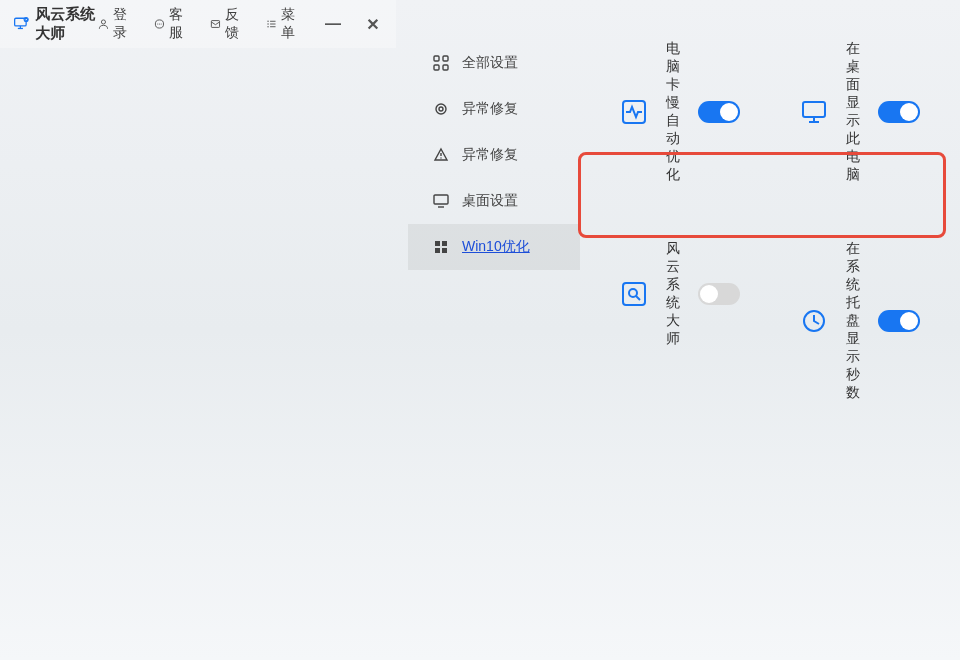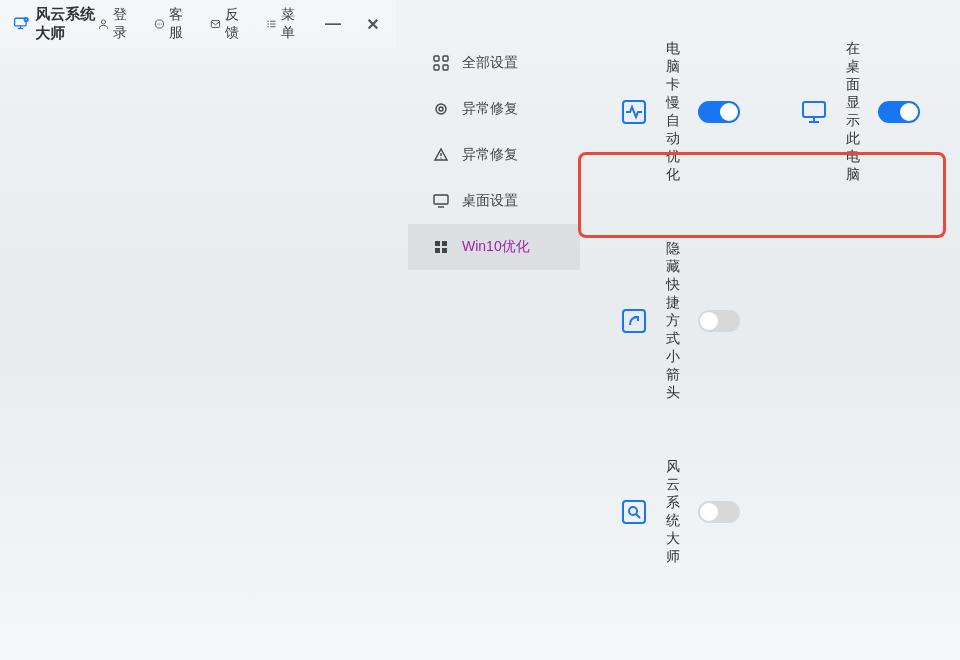--- a/index.html
+++ b/index.html
@@ -36,21 +36,21 @@
       width: 172px;
       padding-top: 40px;
     }
     .sidebar-item {
       display: flex; align-items: center;
       gap: 12px;
       padding: 14px 24px;
       cursor: pointer;
       color: #444;
     }
-    .sidebar-item.active { background: rgba(0,0,0,0.06); color: #a21caf; }
+    .sidebar-item.active { background: rgba(0,0,0,0.06); color: #1d4ed8; text-decoration: underline; }
     .sidebar-item .sicon { width: 18px; height: 18px; display: flex; align-items: center; justify-content: center; }
     .main {
       flex: 1;
       padding: 40px 40px;
       position: relative;
     }
     .cols {
       display: grid;
       grid-template-columns: 1fr 1fr;
       column-gap: 60px;
@@ -214,32 +214,20 @@
               </span>
             <span class="setting-label">电脑卡慢自动优化</span>
             <div class="toggle on">
                 <div class="knob"></div>
               </div>
           </div>
           <div class="setting-row">
             <span class="setting-icon">
                 <svg width="28" height="28" viewBox="0 0 28 28">
                   <rect x="3" y="3" width="22" height="22" rx="3" fill="none" stroke="#1876f2" stroke-width="2"></rect>
-                  <path d="M 10 18 Q 10 10 18 10 M 14 10 L 18 10 L 18 14" fill="none" stroke="#1876f2" stroke-width="2"></path>
-                </svg>
-              </span>
-            <span class="setting-label">隐藏快捷方式小箭头</span>
-            <div class="toggle off">
-                <div class="knob"></div>
-              </div>
-          </div>
-          <div class="setting-row">
-            <span class="setting-icon">
-                <svg width="28" height="28" viewBox="0 0 28 28">
-                  <rect x="3" y="3" width="22" height="22" rx="3" fill="none" stroke="#1876f2" stroke-width="2"></rect>
                   <circle cx="13" cy="13" r="4" fill="none" stroke="#1876f2" stroke-width="2"></circle>
                   <line x1="16" y1="16" x2="20" y2="20" stroke="#1876f2" stroke-width="2"></line>
                 </svg>
               </span>
             <span class="setting-label">风云系统大师</span>
             <div class="toggle off">
                 <div class="knob"></div>
               </div>
           </div>
         </div>
@@ -250,18 +238,30 @@
                   <rect x="3" y="4" width="22" height="15" rx="2" fill="none" stroke="#1876f2" stroke-width="2"></rect>
                   <line x1="9" y1="24" x2="19" y2="24" stroke="#1876f2" stroke-width="2"></line>
                   <line x1="14" y1="19" x2="14" y2="24" stroke="#1876f2" stroke-width="2"></line>
                 </svg>
               </span>
             <span class="setting-label">在桌面显示此电脑</span>
             <div class="toggle on">
                 <div class="knob"></div>
               </div>
           </div>
+          <div class="setting-row">
+            <span class="setting-icon">
+                <svg width="28" height="28" viewBox="0 0 28 28">
+                  <circle cx="14" cy="14" r="10" fill="none" stroke="#1876f2" stroke-width="2"></circle>
+                  <path d="M 14 8 L 14 14 L 19 17" fill="none" stroke="#1876f2" stroke-width="2"></path>
+                </svg>
+              </span>
+            <span class="setting-label">在系统托盘显示秒数</span>
+            <div class="toggle on">
+                <div class="knob"></div>
+              </div>
+          </div>
         </div>
       </div>
       <div class="highlight-box" style="left:-2px; top:152px; width:368px; height:86px;"></div>
     </div>
   </div>
 </div>
 
 </body></html>

